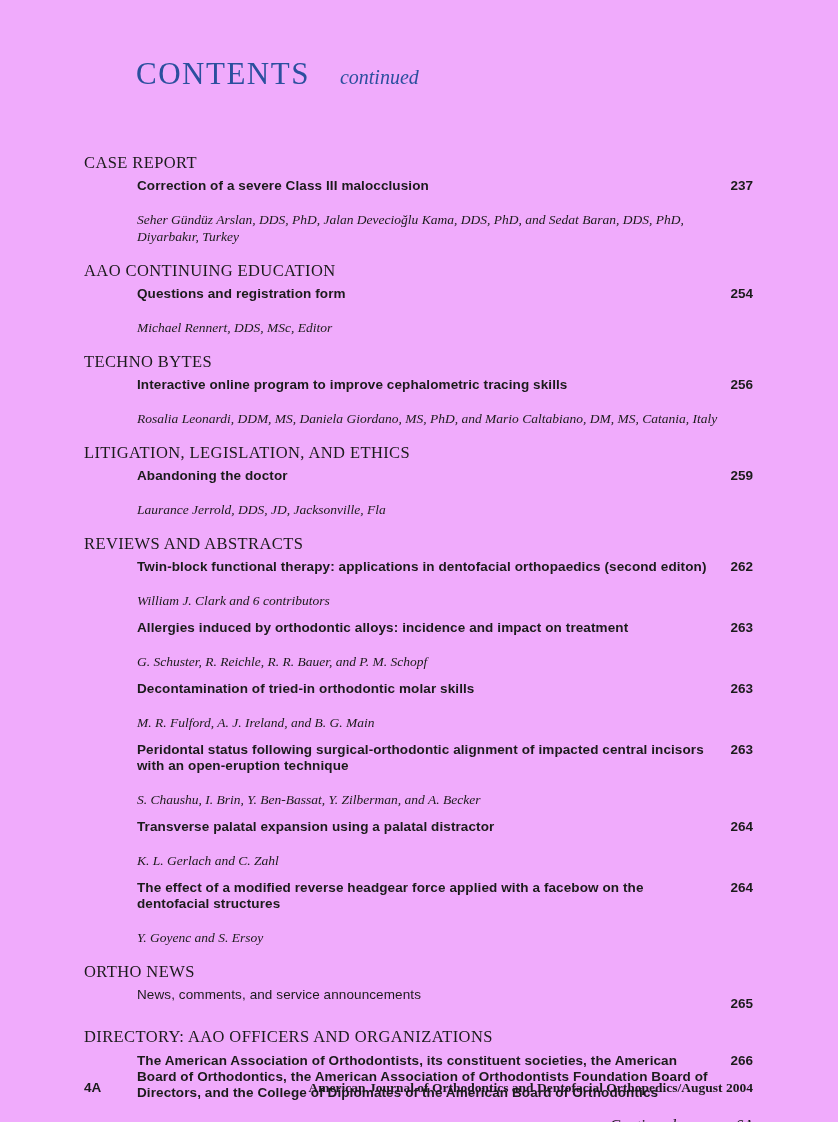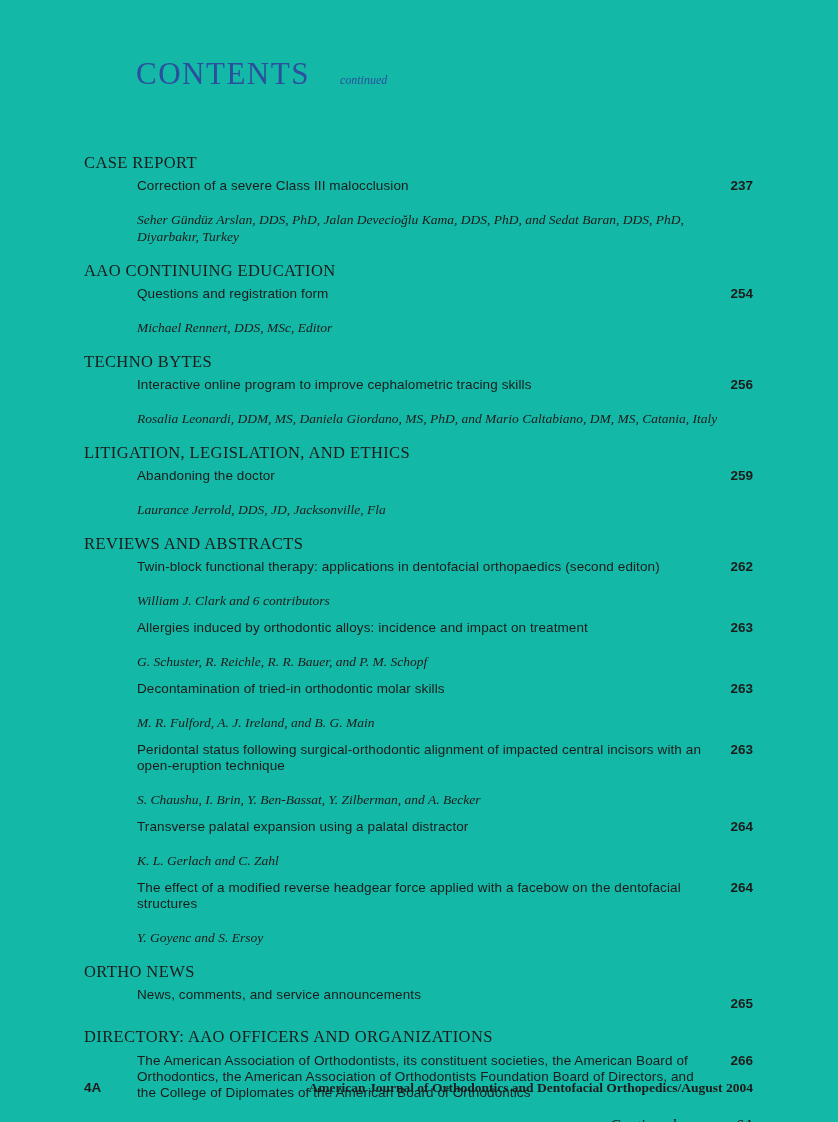--- a/index.html
+++ b/index.html
@@ -5,21 +5,21 @@
   html, body {
     margin: 0;
     padding: 0;
     background: #ffffff;
   }
   .page {
     position: relative;
     width: 838px;
     height: 1122px;
     margin: 0 auto;
-    background: #14b8a6;
+    background: #f0abfc;
     box-sizing: border-box;
     padding: 56px 85px 0 84px;
     font-family: "Liberation Sans", sans-serif;
     color: #1b1b1b;
     overflow: hidden;
   }
   
   .masthead {
     margin-left: 52px;
     display: flex;
@@ -29,21 +29,21 @@
     font-family: "Liberation Serif", serif;
     font-weight: 400;
     font-size: 31px;
     letter-spacing: 1.5px;
     color: #2b4f9e;
     margin: 0;
   }
   .contents-continued {
     font-family: "Liberation Serif", serif;
     font-style: italic;
-    font-size: 12px;
+    font-size: 20px;
     color: #2b4f9e;
     margin-left: 30px;
   }
   
   .toc-body { margin-top: 62px; }
   .toc-section { margin-bottom: 16px; }
   .section-heading {
     font-family: "Liberation Serif", serif;
     font-weight: 400;
     font-size: 16.5px;
@@ -51,21 +51,21 @@
     color: #1b1b1b;
     margin: 0 0 6px 0;
     line-height: 1.1;
   }
   .entries { margin-left: 53px; }
   .entry { margin-bottom: 10px; }
   .entry:last-child { margin-bottom: 0; }
   .entry-row { display: flex; align-items: flex-start; }
   .entry-title {
     width: 578px;
-    font-weight: 400;
+    font-weight: 700;
     font-size: 13.5px;
     line-height: 1.2;
     letter-spacing: 0.1px;
   }
   .entry-title.regular { font-weight: 400; }
   .entry-page {
     margin-left: auto;
     width: 42px;
     text-align: right;
     font-weight: 700;

